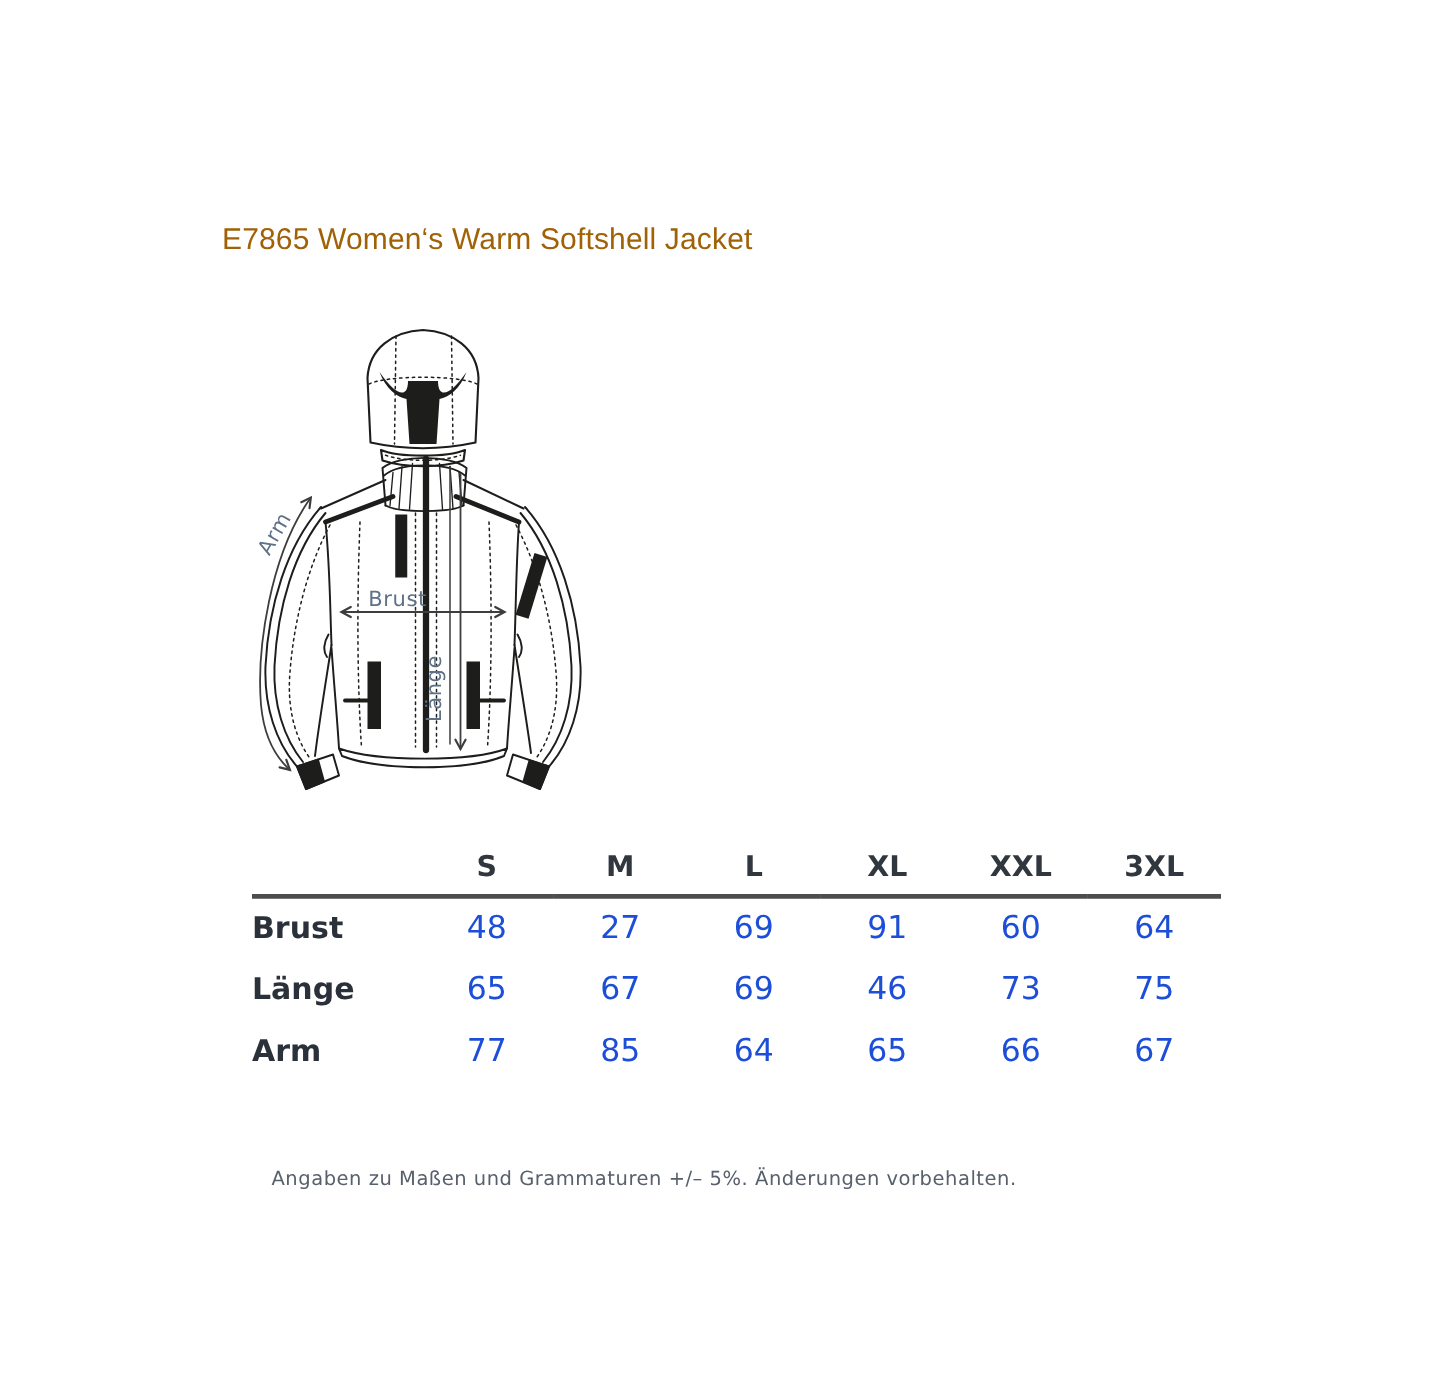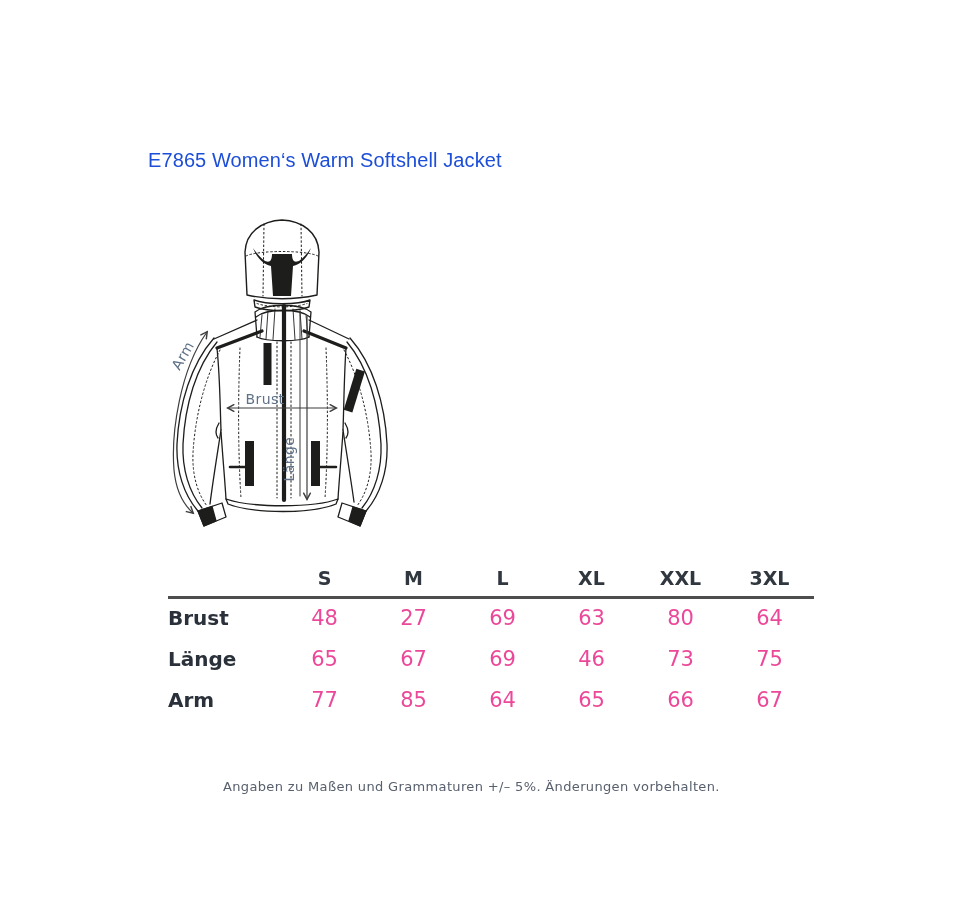--- a/index.html
+++ b/index.html
@@ -3,21 +3,21 @@
 <meta charset="utf-8">
 <style>
   * { margin:0; padding:0; box-sizing:border-box; }
   html, body { background:#ffffff; }
   .page {
     position:relative; width:955px; height:923px; background:#ffffff;
     font-family:"Liberation Sans", sans-serif; overflow:hidden;
   }
   .title {
     position:absolute; left:148px; top:149px;
-    font-size:20px; color:#1d4ed8; letter-spacing:0.1px;
+    font-size:20px; color:#a16207; letter-spacing:0.1px;
   }
   .drawing { position:absolute; left:160px; top:208px; width:242px; height:332px; }
   .meas-label {
     font-family:"DejaVu Sans", sans-serif; font-size:14px;
     fill:#5e7187; letter-spacing:0.4px;
   }
   .size-table {
     position:absolute; left:168px; top:561px;
     border-collapse:collapse; table-layout:fixed;
   }
@@ -26,28 +26,28 @@
     height:36px; font-size:19px; font-weight:bold; color:#31373f;
     vertical-align:middle; text-align:center;
   }
   .size-table thead tr { border-bottom:3px solid #4d4d4d; }
   .size-table tbody tr { height:41px; }
   .size-table tbody th {
     text-align:left; font-size:20px; font-weight:bold; color:#2b313a;
     vertical-align:middle;
   }
   .size-table td {
-    text-align:center; font-size:21px; color:#ec4899; vertical-align:middle;
+    text-align:center; font-size:21px; color:#1d4ed8; vertical-align:middle;
   }
   .col-label { width:112px; }
   .col-size  { width:89px; }
   .footnote {
     position:absolute; left:181px; top:779px;
     font-family:"DejaVu Sans", sans-serif; font-size:13px;
-    color:#58606d; letter-spacing:0.35px;margin-left:42px;
+    color:#58606d; letter-spacing:0.35px;
   }
 </style>
 </head>
 <body>
 
 <div class="page">
 
   <div class="title">E7865 Women‘s Warm Softshell Jacket</div>
 
   <div class="drawing">
@@ -134,22 +134,22 @@
         <th class="col-size">XXL</th>
         <th class="col-size">3XL</th>
       </tr>
     </thead>
     <tbody>
       <tr>
         <th>Brust</th>
         <td>48</td>
         <td>27</td>
         <td>69</td>
-        <td>63</td>
-        <td>80</td>
+        <td>91</td>
+        <td>60</td>
         <td>64</td>
       </tr>
       <tr>
         <th>Länge</th>
         <td>65</td>
         <td>67</td>
         <td>69</td>
         <td>46</td>
         <td>73</td>
         <td>75</td>

